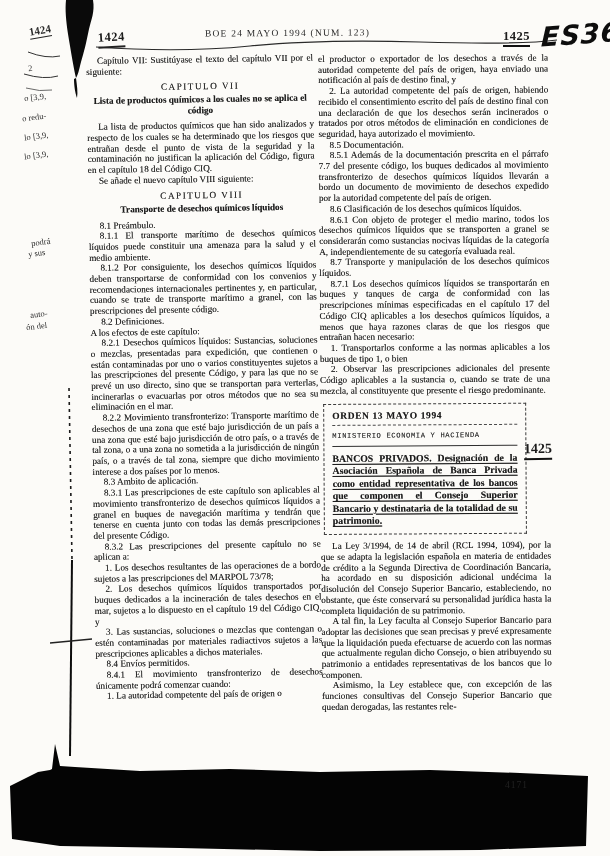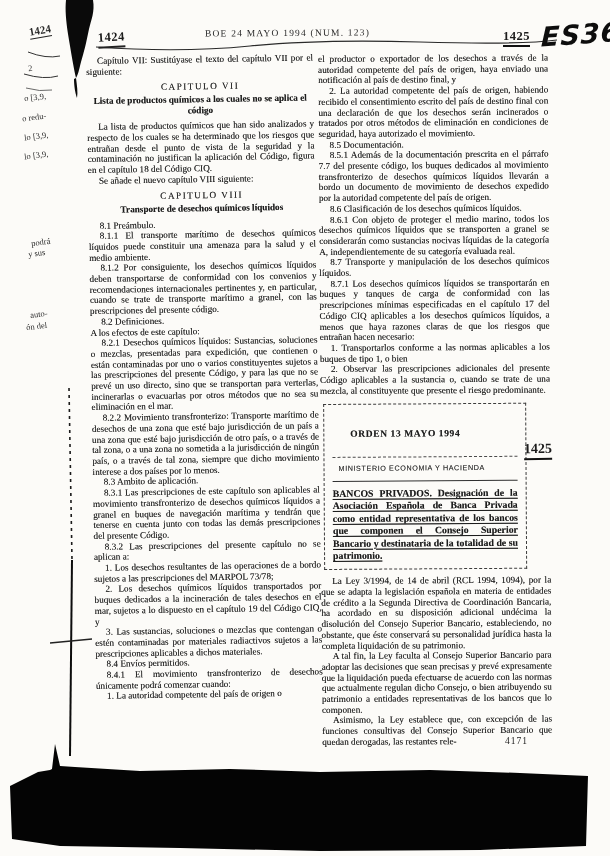--- a/index.html
+++ b/index.html
@@ -51,38 +51,38 @@
   .col p.para-flush{text-indent:0;}
   .col p.head{text-align:center;text-indent:0;letter-spacing:1.5px;margin:6px 0 2px;}
   .col p.head-bold{text-align:center;text-indent:0;font-weight:bold;margin:2px 0 5px;line-height:10.5px;}
   
   #orden-box{
     margin:7px 24px 6px 3px;
     border:1.5px dashed #3c3c3c;
     padding:6px 8px 7px 8px;
     background:#fcfbf8;
   }
-  #orden-title{font-size:9.5px;font-weight:bold;letter-spacing:.6px;margin:18px;}
+  #orden-title{font-size:9.5px;font-weight:bold;letter-spacing:.6px;margin:0;}
   .rule-dashed{border-bottom:1.3px dashed #4a4a4a;margin:4px 0 5px;}
   .rule-solid{border-bottom:1.3px solid #2f2f2f;margin:4px 0 6px;}
-  #ministry{font-size:7.2px;letter-spacing:.6px;color:#333;margin:6px;font-family:Liberation Sans, sans-serif;}
+  #ministry{font-size:7.2px;letter-spacing:.6px;color:#333;margin:0;font-family:Liberation Mono, monospace;}
   #orden-heading{
     font-size:9.8px;font-weight:bold;line-height:12.4px;
     text-align:justify;margin:0;
     text-decoration:underline;
     text-underline-offset:1.5px;
   }
   #margin-1425{
     position:absolute;left:524px;top:441px;
     font-weight:bold;font-size:14px;
     border-bottom:2.5px solid #111;padding-bottom:1px;
     transform:rotate(-1deg);
   }
   
-  #footer-num{position:absolute;left:505px;top:736px;font-size:9.5px;letter-spacing:1px;color:#222;}
+  #footer-num{position:absolute;left:505px;top:780px;font-size:9.5px;letter-spacing:1px;color:#222;}
   #artifacts{position:absolute;left:0;top:0;width:610px;height:856px;pointer-events:none;}
 </style>
 </head>
 <body>
 
 <div id="scan">
 
   <svg id="artifacts" width="610" height="856" viewBox="0 0 610 856" xmlns="http://www.w3.org/2000/svg">
 
     <path fill="#0a0a0a" d="M66,0 L93,0 C95,12 91,20 89,29 C86,44 84,52 81,62 C79,70 78,75 76,78 C74,70 71,52 68,34 C66,20 65,10 66,0 Z

